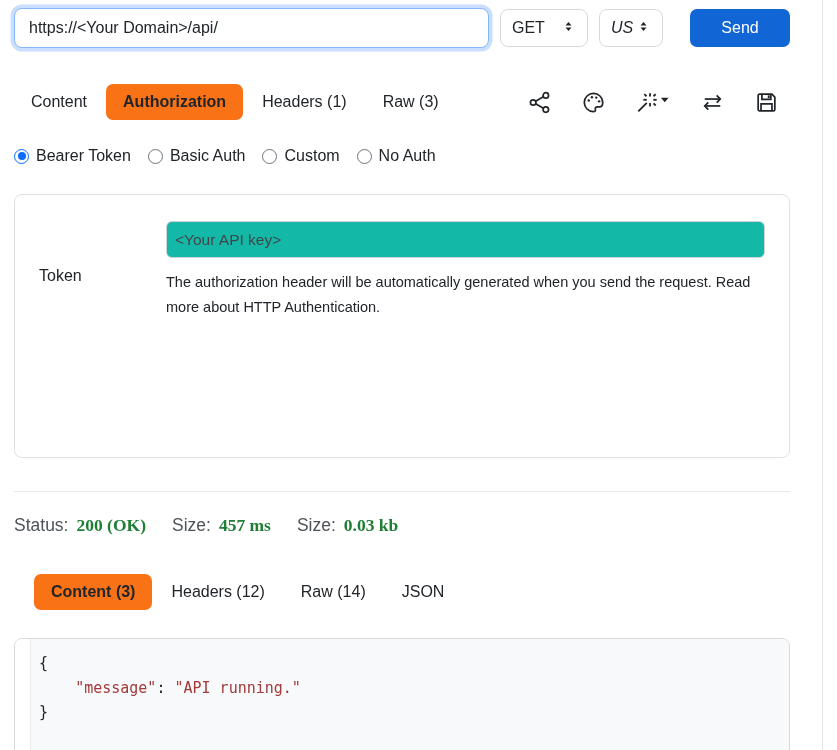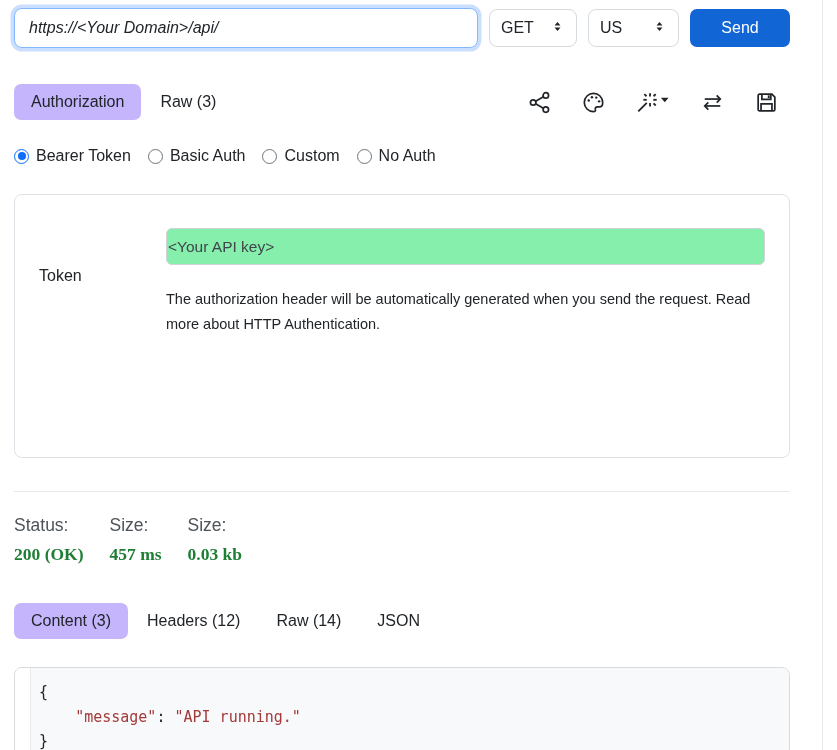--- a/index.html
+++ b/index.html
@@ -14,43 +14,43 @@
   .scroll-track { position: absolute; left: 822px; top: 0; width: 1px; height: 750px; background: #e6e8ea; }
 
   
   .topbar { display: flex; align-items: center; gap: 11px; height: 40px; }
   .url-input {
     flex: 1; height: 40px;
     border: 1px solid #86b7fe; border-radius: 8px;
     box-shadow: 0 0 0 3.5px rgba(13,110,253,.22);
     outline: none; padding: 0 14px;
     font-family: "Liberation Sans", sans-serif;
-    font-size: 16px; color: #212529; font-style: italic;
+    font-size: 16px; color: #212529;
   }
   .select-box {
     height: 38px; border: 1px solid #d7dadd; border-radius: 8px;
     background: #fff; display: flex; align-items: center; justify-content: space-between;
     padding: 0 11px; font-size: 16px; color: #212529; cursor: pointer;
   }
   .select-method { width: 88px; }
-  .select-region { width: 91px; }
+  .select-region { width: 64px; font-style: italic; }
   .btn-send {
     width: 100px; height: 38px; border: none; border-radius: 7px;
     background: #1265d4; color: #fff; font-size: 16px;
-    font-family: "Liberation Sans", sans-serif; cursor: pointer;
+    font-family: "Liberation Sans", sans-serif; cursor: pointer; margin-left: 16px;
   }
 
   
   .tabs-row { margin-top: 36px; display: flex; align-items: center; justify-content: space-between; }
   .tabs { display: flex; align-items: center; }
   .tab {
     padding: 9px 17px; font-size: 16px; color: #212529; border-radius: 7px;
     cursor: pointer; white-space: nowrap; margin-right: 2px;
   }
-  .tab.active { background: #c4b5fd; }
+  .tab.active { background: #f97316; font-weight: bold; }
   .icon-row { display: flex; align-items: center; gap: 31px; padding-right: 12px; }
   .icon-btn { display: flex; align-items: center; cursor: pointer; }
   .icon-btn svg { display: block; }
 
   
   .radio-row { margin-top: 27px; display: flex; align-items: center; gap: 17px; }
   .radio-item { display: flex; align-items: center; gap: 7px; cursor: pointer; }
   .radio-circle {
     width: 15px; height: 15px; border-radius: 50%;
     border: 1px solid #6f757b; background: #fff; position: relative; flex: none;
@@ -66,34 +66,34 @@
   .card {
     margin-top: 29px; width: 776px; height: 264px;
     border: 1px solid #dee2e6; border-radius: 8px;
     padding: 26px 24px 0 24px;
   }
   .card-row { display: flex; }
   .card-label { width: 127px; font-size: 16px; color: #212529; padding-top: 8px; flex: none; margin-top: 38px; }
   .card-main { flex: 1; }
   .token-input {
     width: 100%; height: 37px; border: 1px solid #ced4da; border-radius: 6px;
-    padding: 0 1px; font-size: 15.5px; color: #3f454b; outline: none;
-    font-family: "Liberation Sans", sans-serif; background: #86efac; margin-top: 7px;
+    padding: 0 8px; font-size: 15.5px; color: #3f454b; outline: none;
+    font-family: "Liberation Sans", sans-serif; background: #14b8a6;
   }
   .help-text {
-    margin-top: 22px; font-size: 14.5px; line-height: 25px;
+    margin-top: 12px; font-size: 14.5px; line-height: 25px;
     color: #212529; max-width: 588px;
   }
 
   
   .divider { margin-top: 33px; width: 776px; height: 1px; background: #e7e9eb; border: none; }
 
   
   .summary { margin-top: 23px; display: flex; align-items: baseline; gap: 26px; }
-  .summary-pair { display: flex; align-items: baseline; gap: 8px; flex-direction: column; }
+  .summary-pair { display: flex; align-items: baseline; gap: 8px; }
   .summary-label { font-size: 17.5px; color: #4d5358; }
   .summary-value { font-size: 17.5px; font-weight: bold; color: #1e7e34; font-family: Liberation Serif, serif; }
 
   
   .code-block {
     margin-top: 28px; width: 776px; height: 130px;
     border: 1px solid #d8dbde; border-radius: 8px;
     background: #ffffff; display: flex; overflow: hidden;
   }
   .code-gutter { width: 16px; background: #ffffff; border-right: 1px solid #e8eaec; flex: none; }
@@ -128,21 +128,23 @@
           <polygon points="8,3.2 11.2,7 4.8,7"></polygon>
           <polygon points="8,12.8 11.2,9 4.8,9"></polygon>
         </svg>
       </span>
     </div>
     <button class="btn-send">Send</button>
   </div>
 
   <div class="tabs-row">
     <div class="tabs">
+      <div class="tab">Content</div>
       <div class="tab active">Authorization</div>
+      <div class="tab">Headers (1)</div>
       <div class="tab">Raw (3)</div>
     </div>
     <div class="icon-row">
       <span class="icon-btn">
         <svg width="23" height="23" viewBox="0 0 16 16" fill="none" stroke="#212529" stroke-width="1.2">
           <circle cx="12.4" cy="3.1" r="1.9"></circle>
           <circle cx="3.6" cy="8" r="1.9"></circle>
           <circle cx="12.4" cy="12.9" r="1.9"></circle>
           <line x1="5.3" y1="7.05" x2="10.7" y2="4.05"></line>
           <line x1="5.3" y1="8.95" x2="10.7" y2="11.95"></line>
@@ -228,21 +230,21 @@
     <div class="summary-pair">
       <span class="summary-label">Size:</span>
       <span class="summary-value">457 ms</span>
     </div>
     <div class="summary-pair">
       <span class="summary-label">Size:</span>
       <span class="summary-value">0.03 kb</span>
     </div>
   </div>
 
-  <div class="tabs-row" style="margin-top: 38px;">
+  <div class="tabs-row" style="margin-top: 38px; margin-left: 20px;">
     <div class="tabs">
       <div class="tab active">Content (3)</div>
       <div class="tab">Headers (12)</div>
       <div class="tab">Raw (14)</div>
       <div class="tab">JSON</div>
     </div>
   </div>
 
   <div class="code-block">
     <div class="code-gutter"></div>

